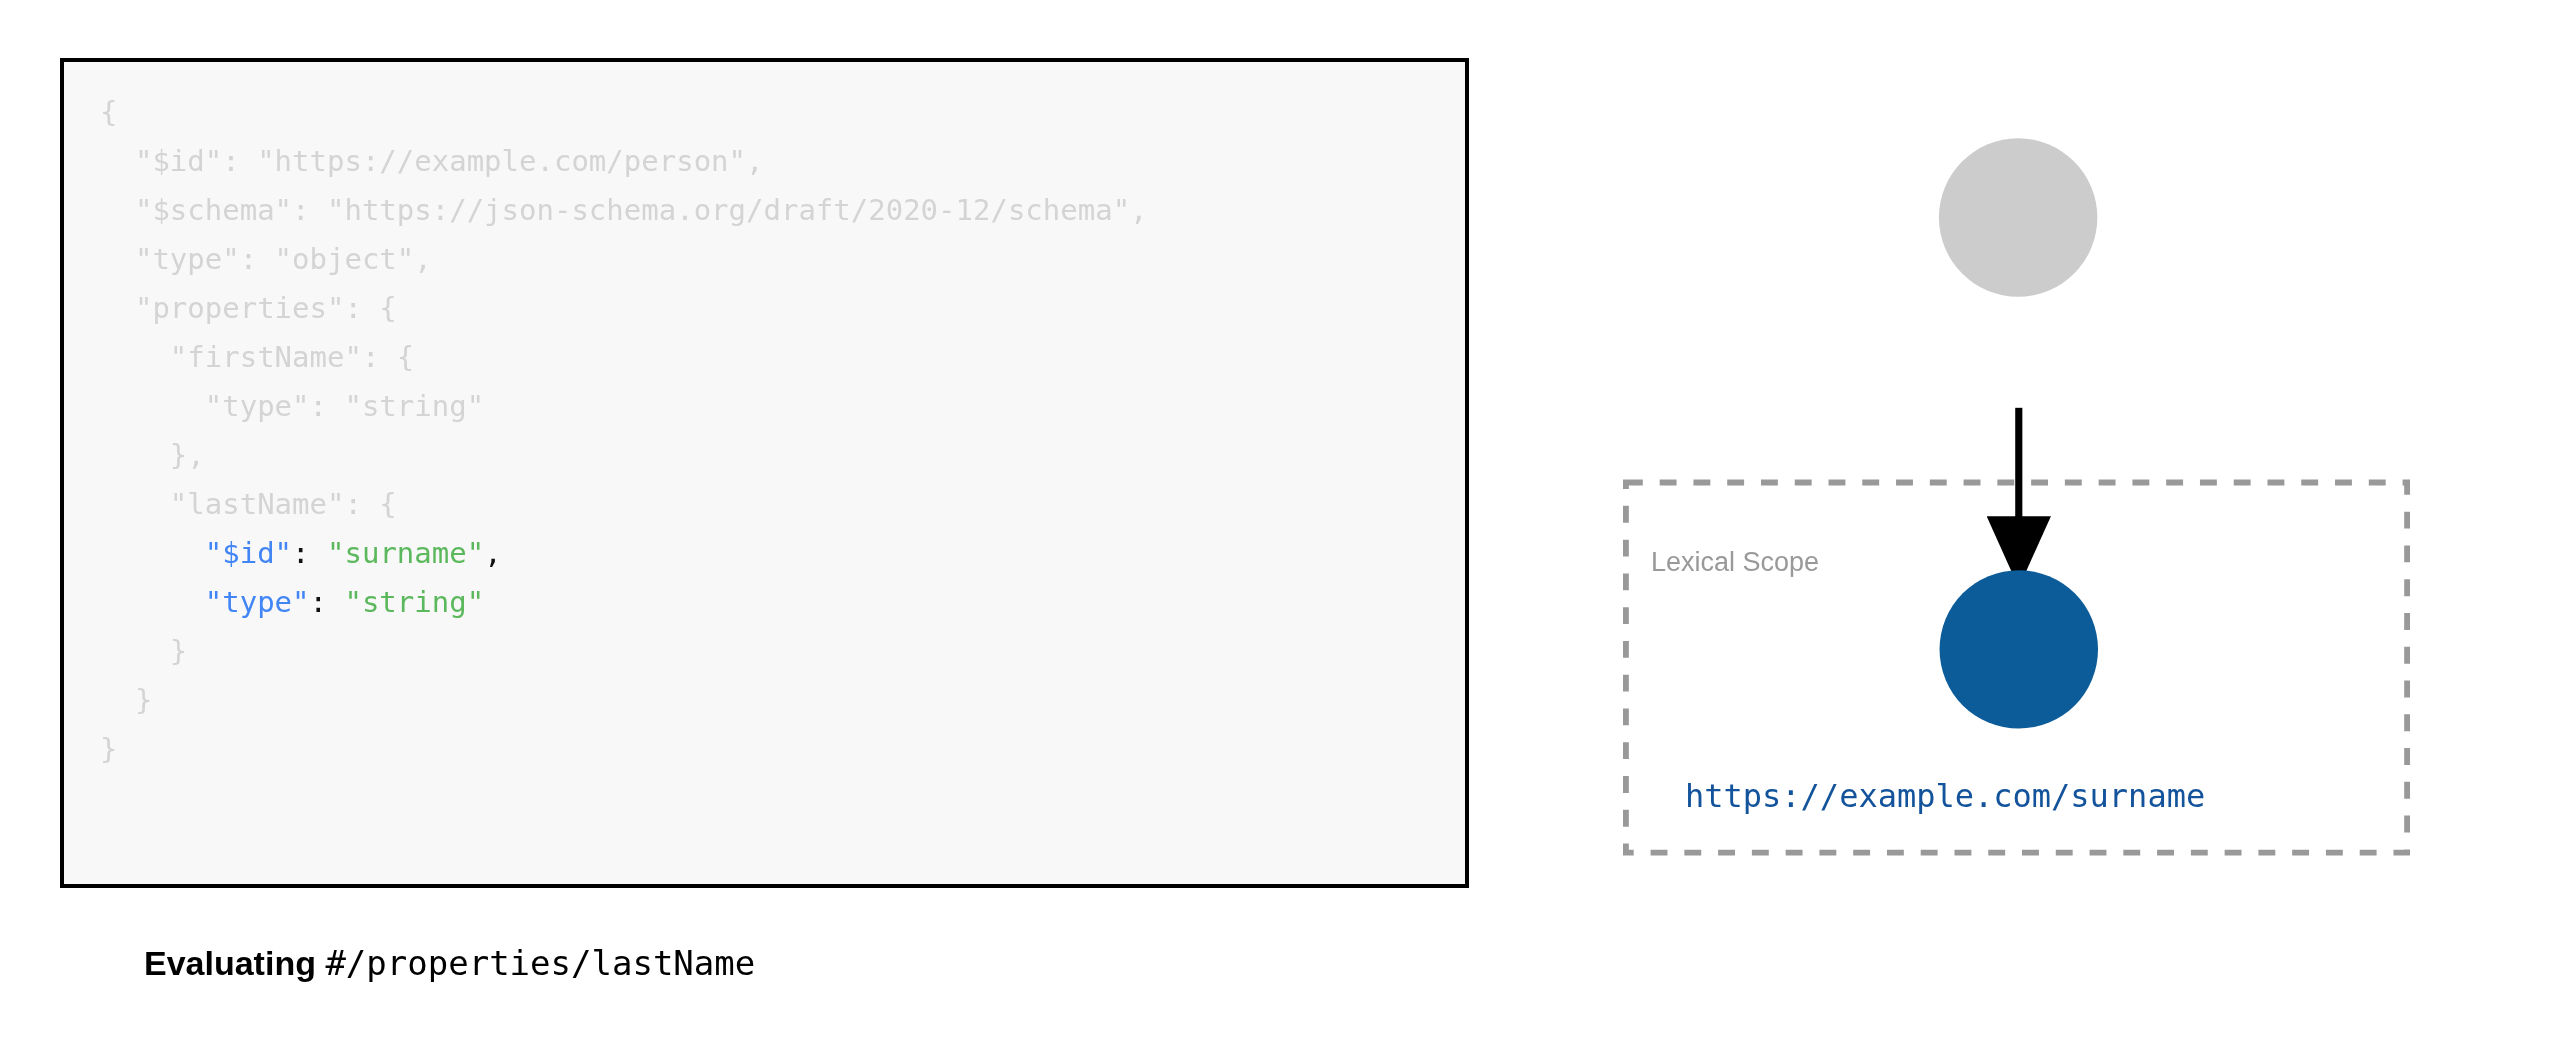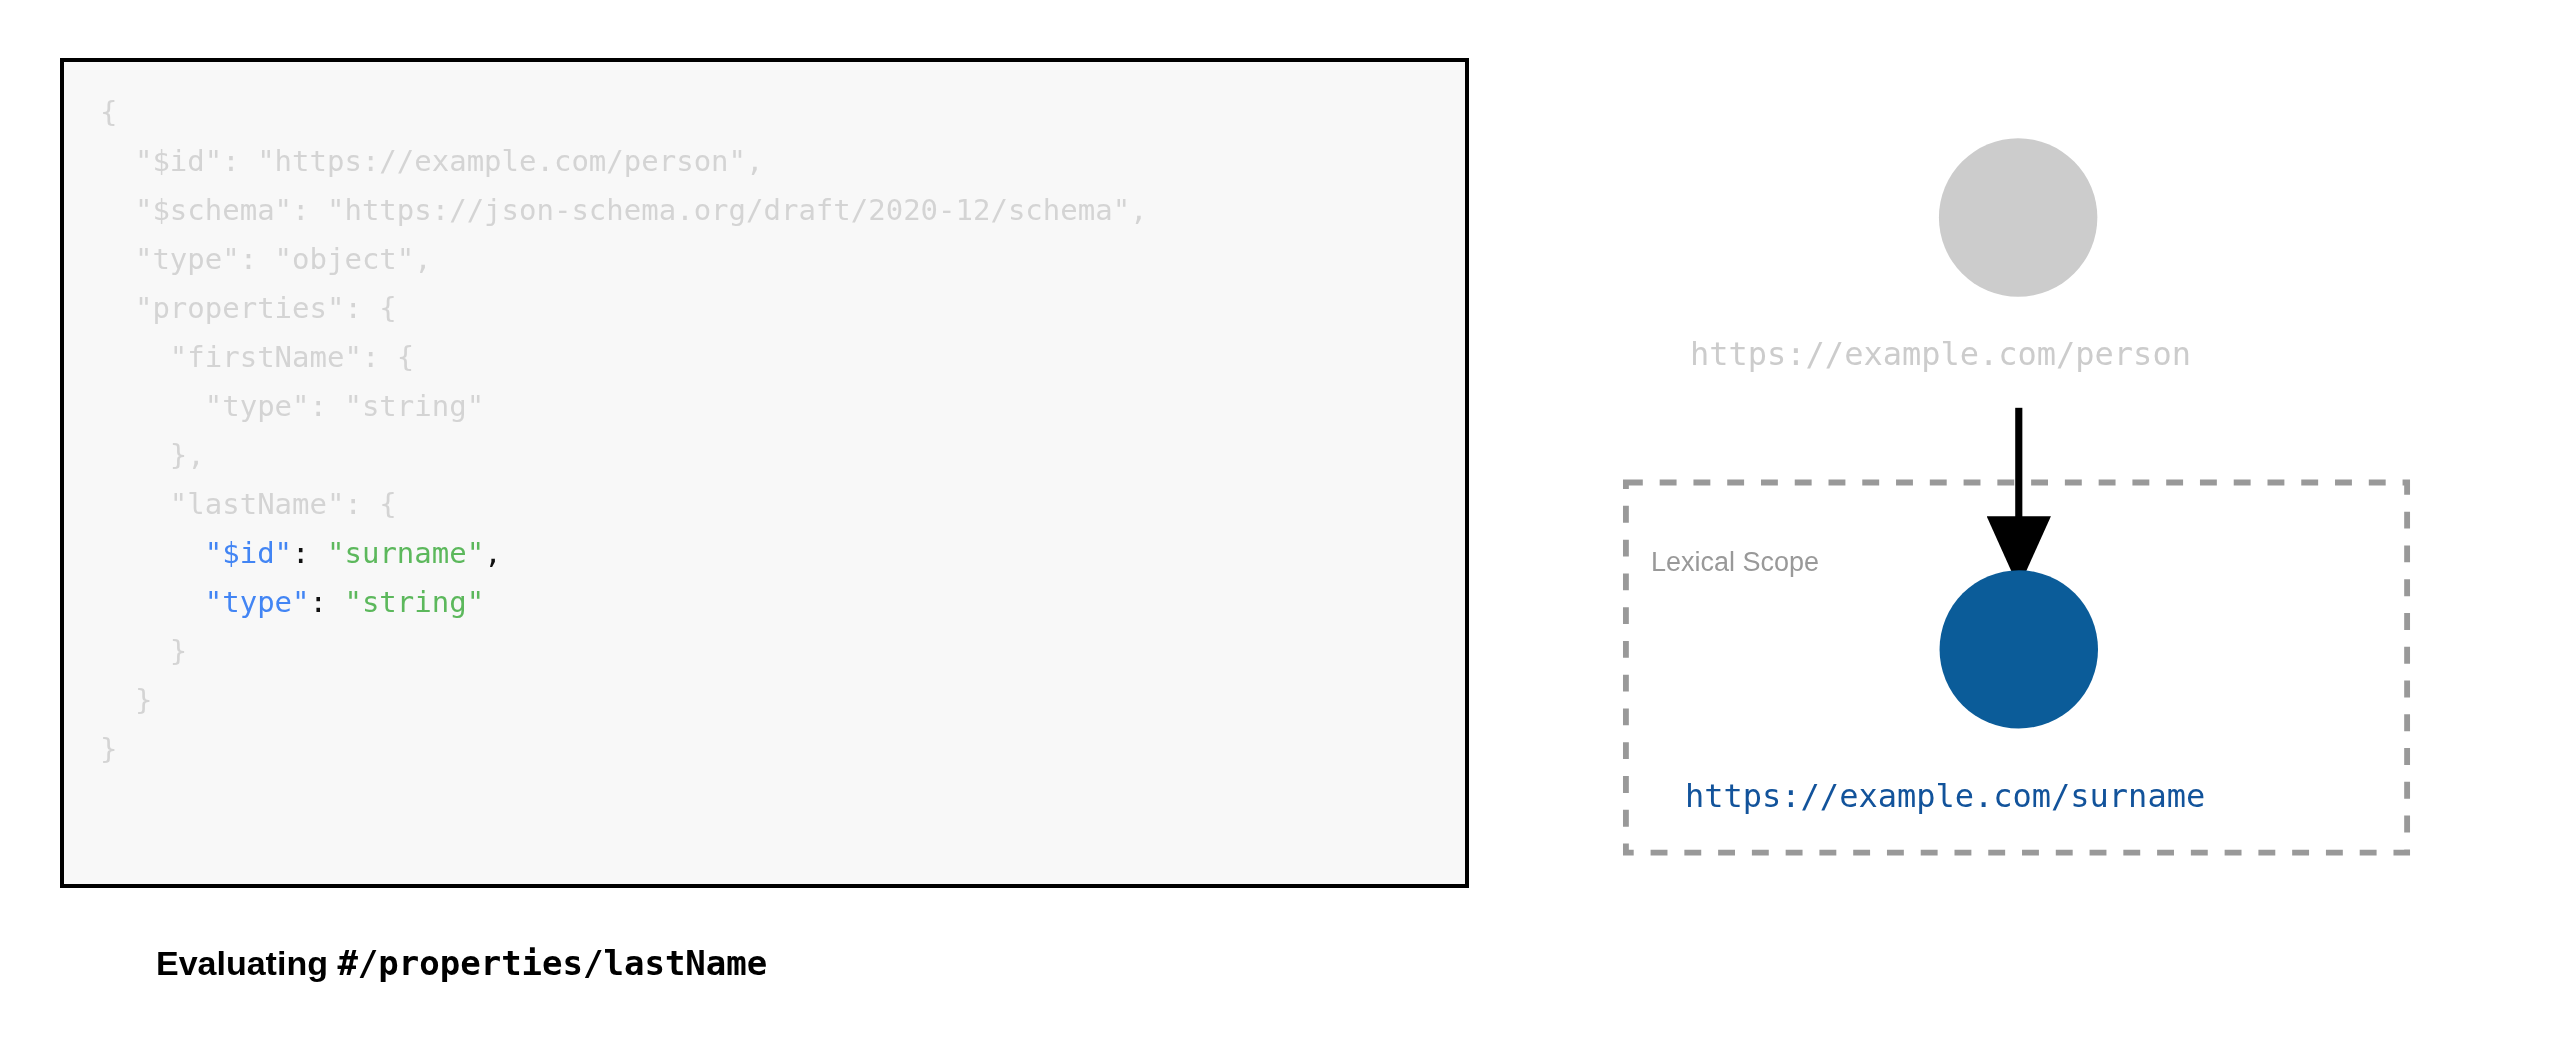--- a/index.html
+++ b/index.html
@@ -60,25 +60,24 @@
     color: #000000;
     white-space: nowrap;
   }
   #left-caption {
     left: 144px;
     top: 943px;
   }
   #left-caption .cap-bold {
     font-family: "Liberation Sans", sans-serif;
     font-weight: bold;
-    margin-left: 12px;
   }
   #left-caption .cap-mono {
     font-family: "DejaVu Sans Mono", "Liberation Mono", monospace;
-    font-weight: bold;
+    font-weight: normal;
   }
 
   
   #right-panel {
     position: absolute;
     left: 1533px;
     top: 0;
     width: 1043px;
     height: 1039px;
   }
@@ -142,20 +141,19 @@
 
     <circle id="outer-node-circle" cx="747" cy="335" r="122" fill="#CCCCCC"></circle>
 
     <line id="scope-arrow-line" x1="748" y1="628" x2="748" y2="806" stroke="#000000" stroke-width="11" marker-end="url(#arrowhead)"></line>
 
     <rect id="scope-box-rect" x="143" y="743" width="1203" height="570" fill="none" stroke="#999999" stroke-width="9" stroke-dasharray="26 26"></rect>
 
     <circle id="inner-node-circle" cx="748" cy="1000" r="122" fill="#0B5C99"></circle>
   </svg>
 
-  <div class="node-label-outer" id="person-url-label" style="color: rgb(204, 204, 204);">https://example.com/person</div>
 
   <div id="scope-box-label" style="color: rgb(153, 153, 153); margin-top: 36px;">Lexical Scope</div>
 
   <div class="node-label-outer" id="surname-url-label" style="color: rgb(18, 83, 155);">https://example.com/surname</div>
 
 </div>
 
 
 </body></html>

